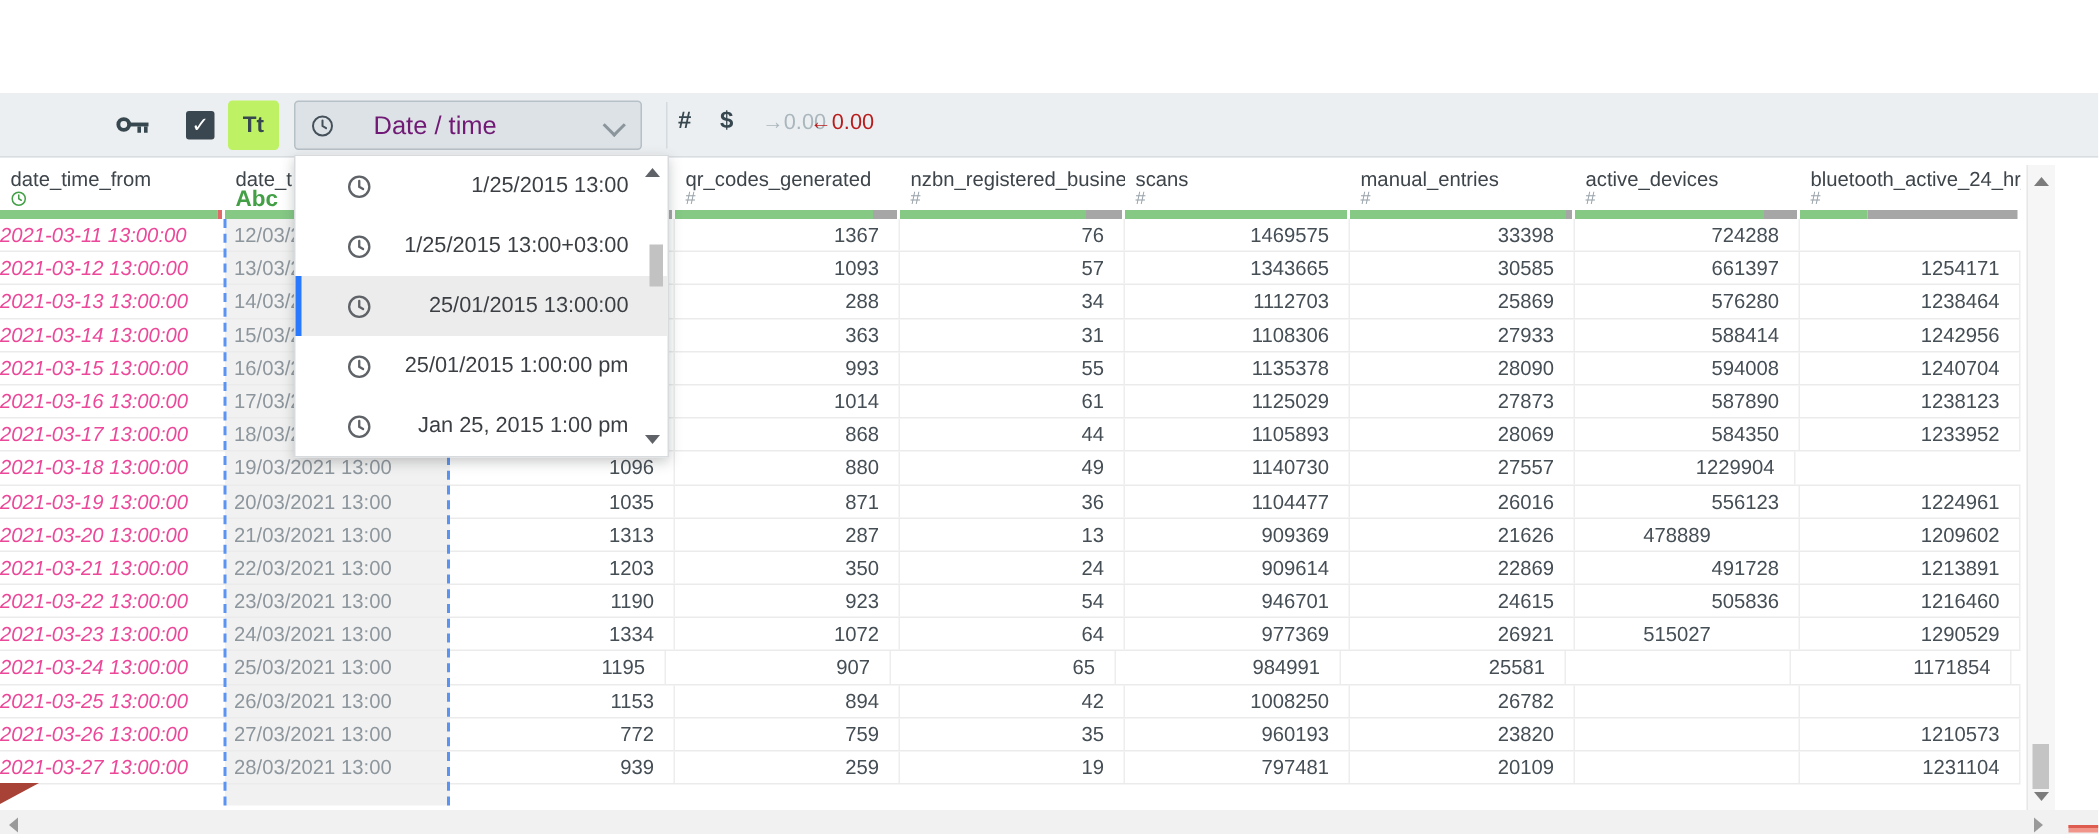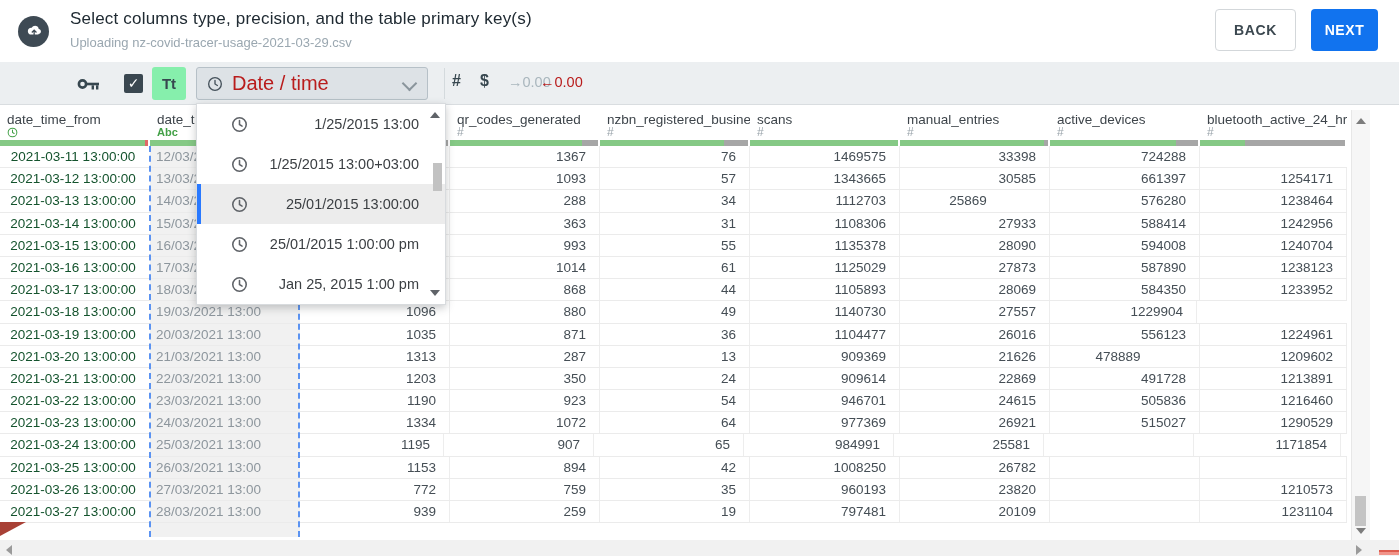--- a/index.html
+++ b/index.html
@@ -16,53 +16,53 @@
        letter-spacing:.6px;font-family:inherit;cursor:pointer;}
   .btn-back{right:103px;width:81px;background:#fff;border:1px solid #d3d7da;color:#3c4850;}
   .btn-next{right:21px;width:67px;background:#1173ef;border:none;color:#fff;}
 
   
   .toolbar{position:absolute;left:0;top:62px;width:100%;height:43px;background:#eceff1;
        border-bottom:1px solid #d9dde0;box-sizing:border-box;}
   .key-btn{position:absolute;left:77px;top:15px;}
   .cbx{position:absolute;left:124px;top:12px;width:19px;height:19px;background:#3a4750;border-radius:2px;
        color:#fff;font-size:14px;line-height:19px;text-align:center;cursor:pointer;}
-  .tt-btn{position:absolute;left:152px;top:5px;width:34px;height:33px;background:#86efac;border-radius:3px;
+  .tt-btn{position:absolute;left:152px;top:5px;width:34px;height:33px;background:#bef264;border-radius:3px;
        font-size:15px;font-weight:700;color:#37474f;text-align:center;line-height:33px;cursor:pointer;}
   .type-dd{position:absolute;left:196px;top:5px;width:232px;height:33px;background:#dde2e6;
        border:1px solid #b6c0c7;border-radius:3px;display:flex;align-items:center;box-sizing:border-box;cursor:pointer;}
   .type-dd .dd-clock{margin-left:10px;display:flex;}
-  .type-dd .dd-val{margin-left:9px;font-size:20px;color:#b91c1c;}
+  .type-dd .dd-val{margin-left:26px;font-size:17px;color:#701a75;}
   .chev{position:absolute;right:12px;top:10px;width:9px;height:9px;border-right:2px solid #8a959c;
        border-bottom:2px solid #8a959c;transform:rotate(45deg);}
   .tb-sep{position:absolute;left:444px;top:6px;height:31px;width:1px;background:#d4dadd;}
   .tb-it{position:absolute;top:10px;font-size:16px;color:#37474f;font-weight:600;cursor:pointer;}
   .tb-hash{left:452px;}
   .tb-dollar{left:480px;}
   .tb-prec{position:absolute;top:12px;font-size:14.5px;cursor:pointer;}
   .tb-prec1{left:508px;color:#a9b6bd;}
   .tb-prec2{left:540px;color:#b91c1c;}
 
   
   .underlay{position:absolute;left:150px;top:146px;width:150px;height:391px;background:#f1f1f1;z-index:1;}
   .dash{position:absolute;top:146px;height:391px;width:0;border-left:2px dashed #5b93f2;z-index:4;}
   .dashL{left:149px;} .dashR{left:298px;}
   .ghead{position:absolute;left:0;top:105px;height:35px;width:1347px;z-index:2;}
   .gh{position:absolute;top:0;height:35px;overflow:hidden;cursor:pointer;}
   .gh-name{position:absolute;top:7px;left:7px;font-size:13.5px;color:#3d444a;white-space:nowrap;}
-  .gh-marker{position:absolute;top:22px;left:7px;font-size:11px;line-height:11px;}
+  .gh-marker{position:absolute;top:22px;left:7px;font-size:15px;line-height:11px;}
   .mk-abc{color:#43a047;font-weight:700;}
   .mk-hash{color:#9aa4ab;font-size:12px;}
   .qbar{position:absolute;left:0;top:140px;height:6px;width:1347px;z-index:2;}
   .qcol{position:absolute;top:0;height:6px;display:flex;}
   .qcol div{height:6px;}
   .grows{position:absolute;left:0;top:146px;width:1347px;z-index:2;}
   .grow{display:flex;height:22.2px;border-bottom:1px solid #ebebeb;box-sizing:border-box;}
   .gcell{box-sizing:border-box;font-size:13.5px;line-height:21px;white-space:nowrap;overflow:hidden;}
-  .c0{text-align:center;padding-right:4px;color:#14532d;}
+  .c0{text-align:left;padding-right:4px;color:#ec4899;font-style:italic;}
   .c1{padding-left:6px;color:#8d969d;}
   .cnum{text-align:right;padding-right:13px;border-right:1px solid #ededed;color:#454e55;}
 
   
   .panel{position:absolute;left:196px;top:103px;width:250px;height:202px;background:#fff;
        border:1px solid #d8dbde;box-shadow:0 3px 8px rgba(60,64,67,.28);z-index:10;box-sizing:border-box;}
   .dd-item{position:relative;height:40px;display:flex;align-items:center;cursor:pointer;}
   .dd-item.sel{background:#ececec;}
   .dd-item.sel::before{content:"";position:absolute;left:0;top:0;bottom:0;width:4px;background:#2979ff;}
   .dd-ic{margin-left:34px;display:flex;}
@@ -83,31 +83,20 @@
   .h-right{left:1356px;top:545px;border-top:5px solid transparent;border-bottom:5px solid transparent;border-left:6px solid #9a9a9a;z-index:4;}
   .corner{position:absolute;left:1379px;top:550px;width:20px;height:3px;background:#f1948a;border-top:2px solid #dd5c4f;z-index:5;}
   .flag{position:absolute;left:0;top:522px;width:26px;height:14px;background:#a84136;
        clip-path:polygon(0 0,100% 0,0 100%);z-index:2;}
 </style>
 </head>
 <body>
 
 <div class="app">
 
-  <div class="hdr">
-    <div class="upload-badge">
-      <svg width="17" height="17" viewBox="0 0 24 24">
-          <path fill="#ffffff" d="M19 15.5c1.9 0 3.5-1.6 3.5-3.5 0-1.8-1.4-3.3-3.1-3.5C19 5.7 16.8 4 14.2 4c-2 0-3.8 1.1-4.7 2.8-.2 0-.4-.1-.7-.1C6.1 6.7 4 8.9 4 11.5S6.1 16.3 8.8 16.3h3.2v-4.1l-1.8 1.8-1.2-1.2 3.9-3.9 3.9 3.9-1.2 1.2-1.8-1.8v4.1H19z"></path>
-        </svg>
-    </div>
-    <div class="hdr-title">Select columns type, precision, and the table primary key(s)</div>
-    <div class="hdr-sub">Uploading nz-covid-tracer-usage-2021-03-29.csv</div>
-    <button class="btn btn-back">BACK</button>
-    <button class="btn btn-next">NEXT</button>
-  </div>
 
   <div class="toolbar">
     <span class="key-btn">
       <svg width="23" height="13" viewBox="0 0 23 13">
           <circle cx="5.5" cy="6" r="3.6" fill="none" stroke="#37474f" stroke-width="2.6"></circle>
           <rect x="9" y="4.7" width="13" height="2.6" fill="#37474f"></rect>
           <rect x="14.6" y="7.3" width="2.4" height="4.2" fill="#37474f"></rect>
           <rect x="19" y="7.3" width="2.4" height="4.2" fill="#37474f"></rect>
         </svg>
     </span>
@@ -231,21 +220,21 @@
         <div class="gcell cnum" style="width: 150px;">661397</div>
         <div class="gcell cnum" style="width: 147px;">1254171</div>
       </div>
       <div class="grow">
         <div class="gcell c0" style="width: 150px;">2021-03-13 13:00:00</div>
         <div class="gcell c1" style="width: 150px;">14/03/2021 13:00</div>
         <div class="gcell cnum" style="width: 150px;"></div>
         <div class="gcell cnum" style="width: 150px;">288</div>
         <div class="gcell cnum" style="width: 150px;">34</div>
         <div class="gcell cnum" style="width: 150px;">1112703</div>
-        <div class="gcell cnum" style="width: 150px; text-align: center;">25869</div>
+        <div class="gcell cnum" style="width: 150px;">25869</div>
         <div class="gcell cnum" style="width: 150px;">576280</div>
         <div class="gcell cnum" style="width: 147px;">1238464</div>
       </div>
       <div class="grow">
         <div class="gcell c0" style="width: 150px;">2021-03-14 13:00:00</div>
         <div class="gcell c1" style="width: 150px;">15/03/2021 13:00</div>
         <div class="gcell cnum" style="width: 150px;"></div>
         <div class="gcell cnum" style="width: 150px;">363</div>
         <div class="gcell cnum" style="width: 150px;">31</div>
         <div class="gcell cnum" style="width: 150px;">1108306</div>
@@ -341,21 +330,21 @@
         <div class="gcell cnum" style="width: 147px;">1216460</div>
       </div>
       <div class="grow">
         <div class="gcell c0" style="width: 150px;">2021-03-23 13:00:00</div>
         <div class="gcell c1" style="width: 150px;">24/03/2021 13:00</div>
         <div class="gcell cnum" style="width: 150px;">1334</div>
         <div class="gcell cnum" style="width: 150px;">1072</div>
         <div class="gcell cnum" style="width: 150px;">64</div>
         <div class="gcell cnum" style="width: 150px;">977369</div>
         <div class="gcell cnum" style="width: 150px;">26921</div>
-        <div class="gcell cnum" style="width: 150px;">515027</div>
+        <div class="gcell cnum" style="width: 150px; text-align: center;">515027</div>
         <div class="gcell cnum" style="width: 147px;">1290529</div>
       </div>
       <div class="grow">
         <div class="gcell c0" style="width: 150px;">2021-03-24 13:00:00</div>
         <div class="gcell c1" style="width: 144px;">25/03/2021 13:00</div>
         <div class="gcell cnum" style="width: 150px;">1195</div>
         <div class="gcell cnum" style="width: 150px;">907</div>
         <div class="gcell cnum" style="width: 150px;">65</div>
         <div class="gcell cnum" style="width: 150px;">984991</div>
         <div class="gcell cnum" style="width: 150px;">25581</div>

